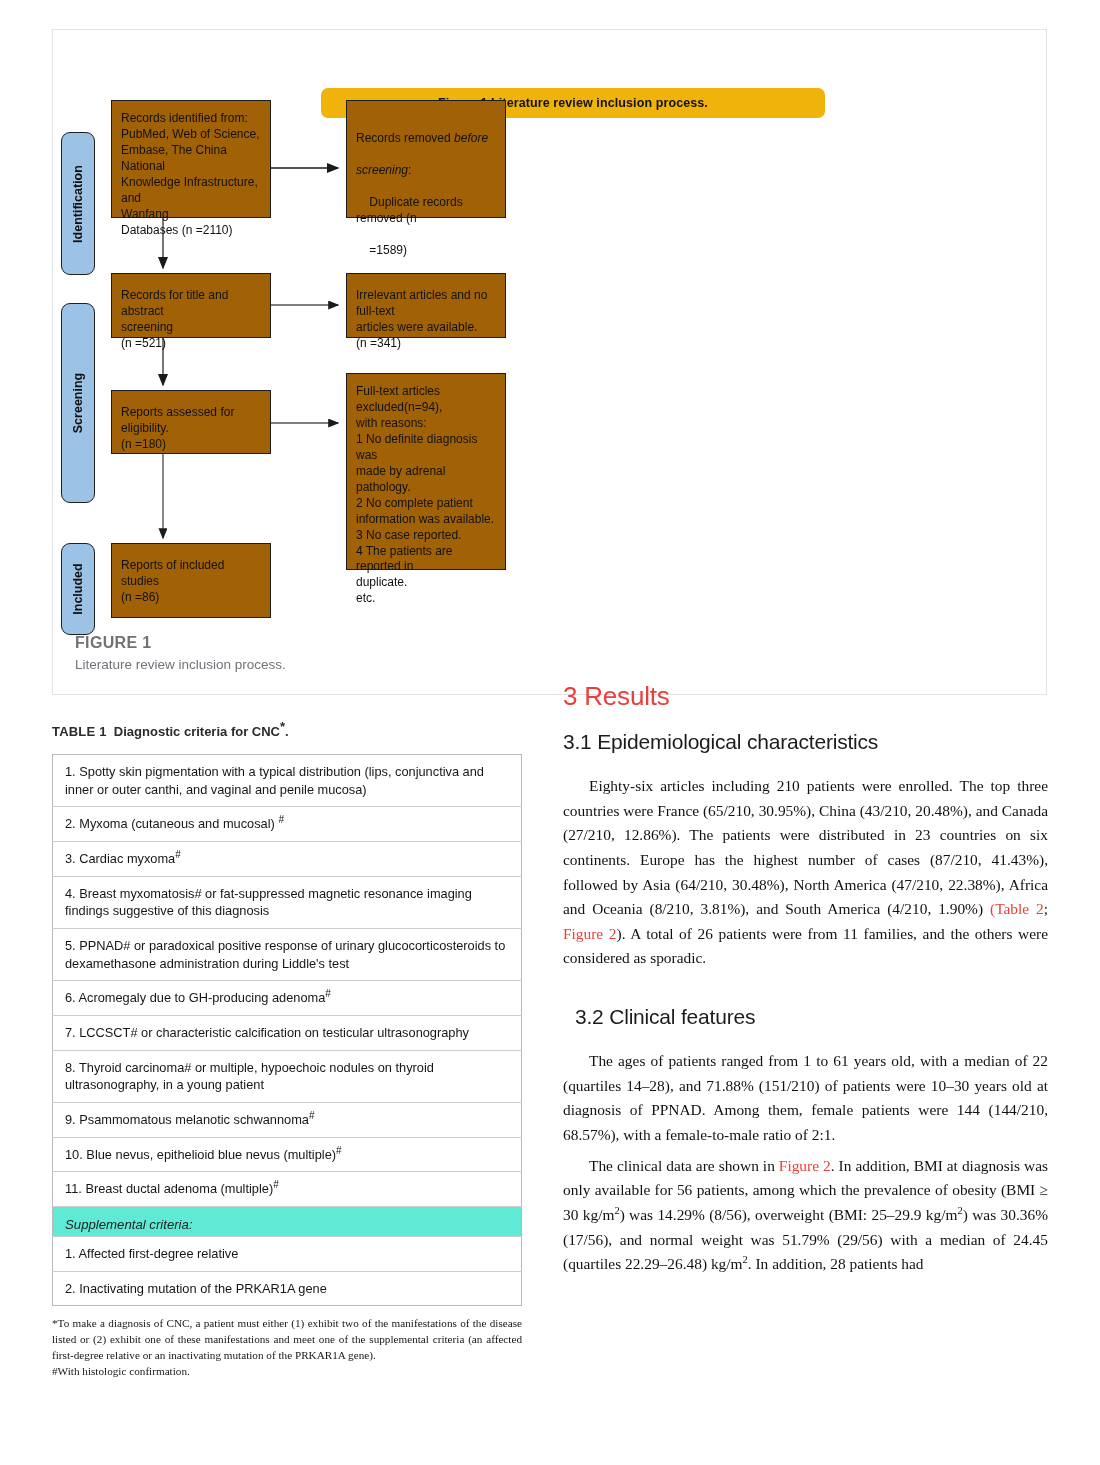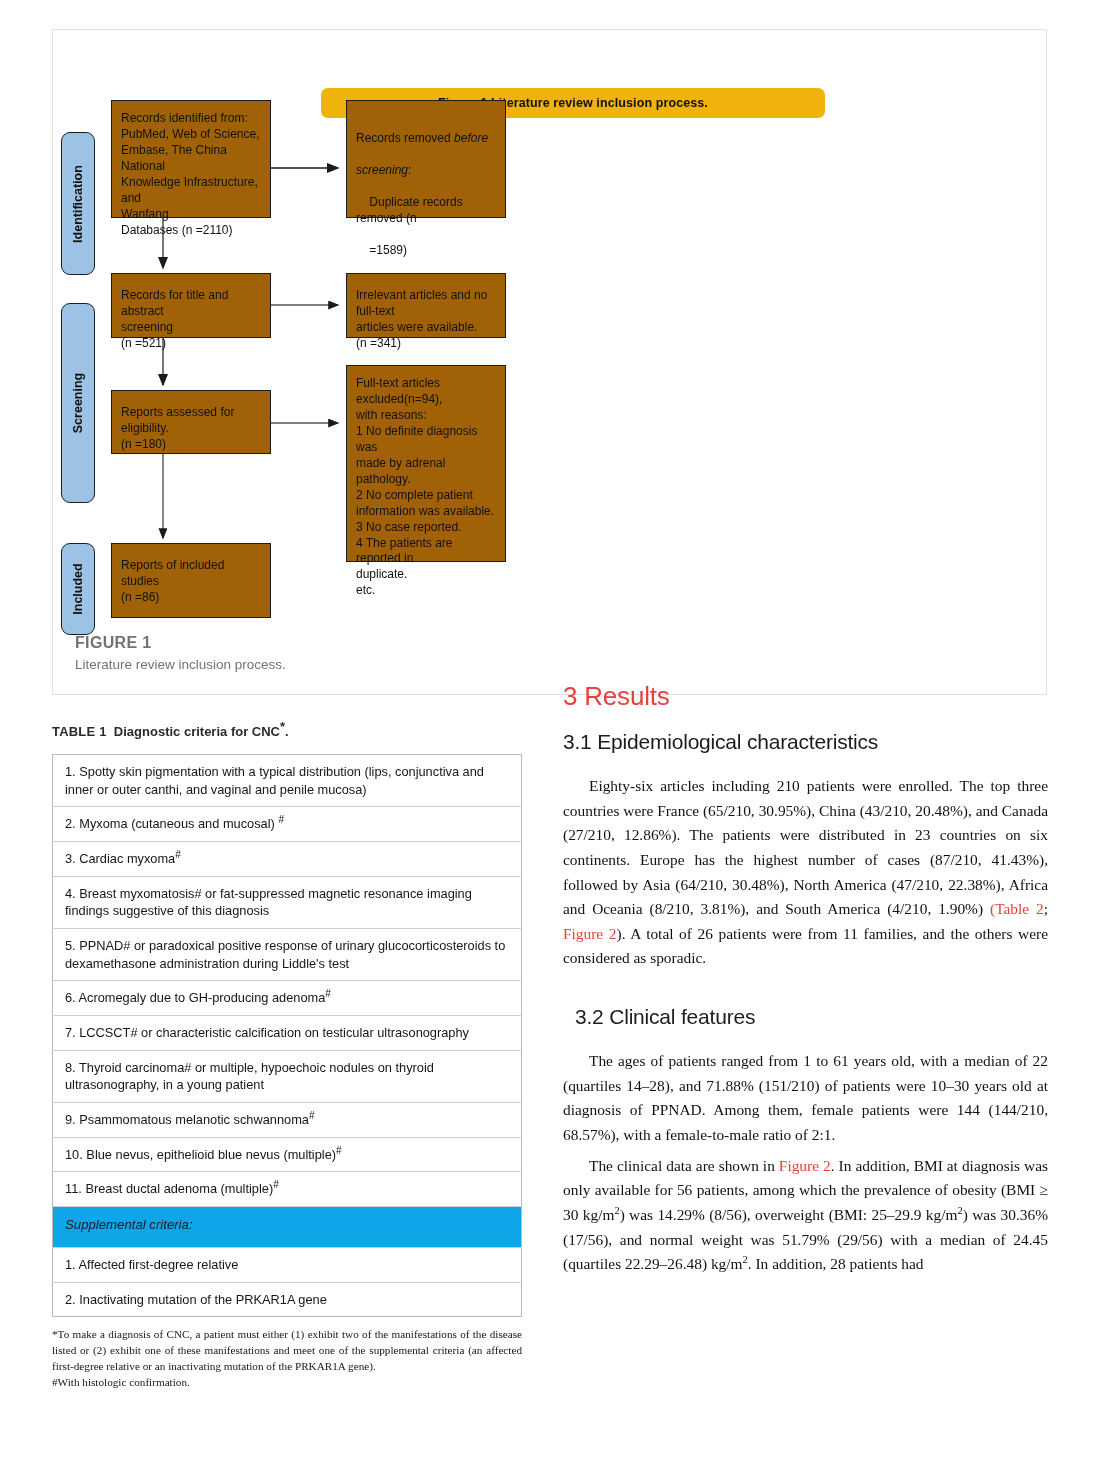--- a/index.html
+++ b/index.html
@@ -144,26 +144,26 @@
     border-bottom: 1px solid #cdcdcd;
     padding: 8px 10px 8px 12px;
     font-family: Liberation Sans, sans-serif;
     font-size: 12.8px;
     line-height: 1.38;
     color: #161616;
     vertical-align: top;
   }
   #criteria-table tr:last-child td { border-bottom: none; }
   #criteria-table td.supplemental {
-    background: #0ea5e9;
+    background: #5eead4;
     font-family: "Liberation Sans", sans-serif;
     font-style: italic;
     font-size: 13.2px;
     padding-top: 9px;
-    padding-bottom: 13px;
+    padding-bottom: 2px;
     color: #1d1d1d;
   }
   sup.dagger {
     font-size: 10px;
     vertical-align: super;
     line-height: 0;
   }
   #table-footnotes {
     margin-top: 10px;
     width: 470px;
@@ -272,21 +272,21 @@
       <span>Records removed <i>before</i></span><br>
       <span><i>screening</i>:</span><br>
       <span>&nbsp;&nbsp;&nbsp;&nbsp;Duplicate records removed (n</span><br>
       <span>&nbsp;&nbsp;&nbsp;&nbsp;=1589)</span>
     </div>
 
     <div class="fc-box pad-mid" style="left:293px; top:243px; width:160px; height:65px;">Irrelevant articles and no full-text
 articles were available.
 (n =341)</div>
 
-    <div class="fc-box" style="left:293px; top:335px; width:160px; height:197px;">Full-text articles excluded(n=94),
+    <div class="fc-box" style="left:293px; top:343px; width:160px; height:197px;">Full-text articles excluded(n=94),
 with reasons:
    1 No definite diagnosis was
    made by adrenal pathology.
    2 No complete patient
    information was available.
    3 No case reported.
    4 The patients are reported in
    duplicate.
    etc.</div>
 

